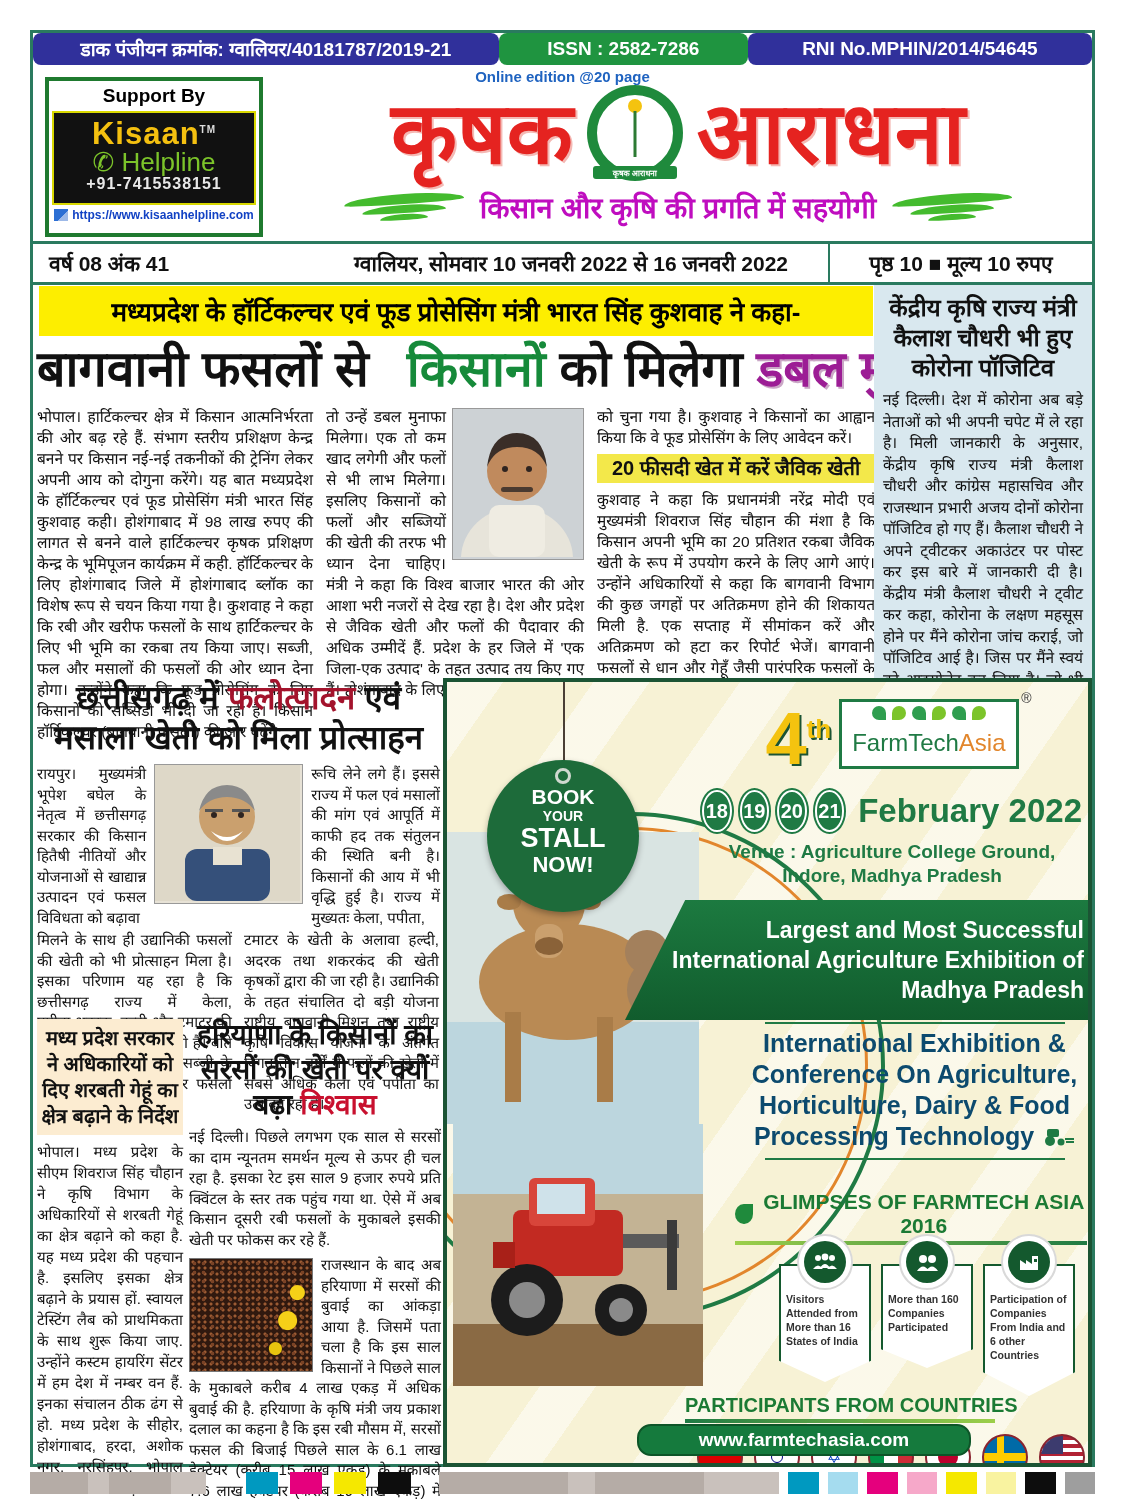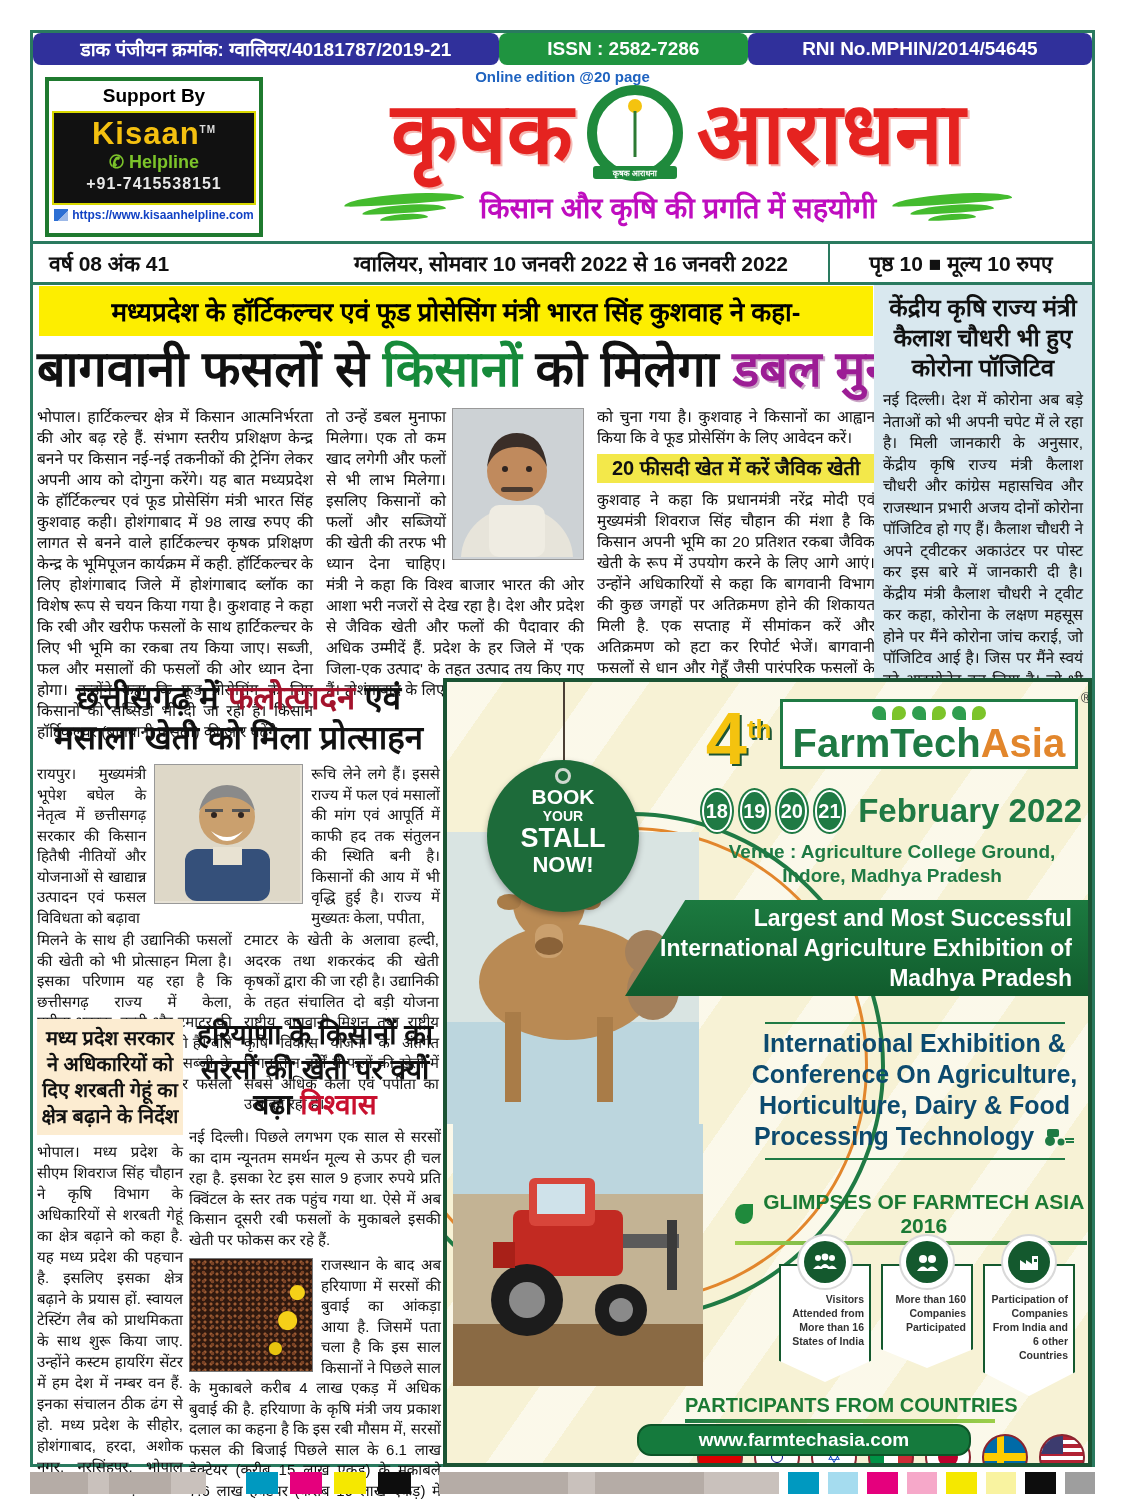--- a/index.html
+++ b/index.html
@@ -15,21 +15,21 @@
   .s-green{background:#1f9440;}
 
   
   .masthead{left:0;top:32px;width:1059px;height:176px;}
   .online{position:absolute;left:0;top:3px;width:100%;text-align:center;color:#1f63c0;font-weight:bold;font-size:15px;}
   .kbox{position:absolute;left:12px;top:12px;width:210px;height:152px;border:4px solid #1f7a2f;background:#fff;}
   .kbox .sup{height:30px;display:flex;align-items:center;justify-content:center;font-weight:bold;font-size:19px;color:#000;}
   .kinner{margin:0 3px;background:#111;border:2px solid #d8d800;height:88px;text-align:center;padding-top:2px;}
   .kname{color:#f4c010;font-weight:bold;font-size:31px;line-height:30px;letter-spacing:1px;}
   .kname sup{font-size:10px;color:#ddd;}
-  .khelp{color:#7cc42a;font-weight:bold;font-size:18px;line-height:26px;text-align:center;}
+  .khelp{color:#7cc42a;font-weight:normal;font-size:26px;line-height:26px;text-align:center;}
   .kphone{color:#e8e8e8;font-weight:bold;font-size:16px;letter-spacing:1px;}
   .kurl{display:flex;align-items:center;justify-content:center;gap:4px;color:#1242c4;font-weight:bold;font-size:12px;margin-top:3px;}
   .kurl .ic{width:14px;height:12px;background:linear-gradient(135deg,#2c6fd4 60%,#9db9e8 60%);display:inline-block;}
   .mtitle{position:absolute;left:250px;top:20px;width:790px;text-align:center;}
   .mtitle .row{display:flex;align-items:center;justify-content:center;gap:14px;}
   .bigword{color:#e52320;font-weight:bold;font-size:86px;line-height:88px;text-shadow:2px 2px 0 #f4b9b4;}
   .logo{width:96px;height:96px;position:relative;flex:0 0 auto;}
   .logo .gear{position:absolute;inset:0;border-radius:50%;background:#1f8a3c;}
   .logo .inner{position:absolute;inset:8px;border-radius:50%;background:#fff;border:2px solid #1f8a3c;}
   .logo .flower{position:absolute;left:50%;top:14px;transform:translateX(-50%);width:14px;height:14px;border-radius:50%;background:#f4c30f;}
@@ -46,21 +46,21 @@
   
   .dateline{left:0;top:208px;width:1059px;height:38px;border-top:3px solid #2a7a5f;border-bottom:3px solid #2a7a5f;display:flex;align-items:center;font-weight:bold;font-size:21px;}
   .dl-issue{width:265px;padding-left:16px;}
   .dl-date{flex:1;text-align:center;}
   .dl-page{width:262px;text-align:center;border-left:2px solid #2a7a5f;align-self:stretch;display:flex;align-items:center;justify-content:center;}
 
   
   .lead{left:4px;top:250px;width:838px;height:388px;}
   .kicker{margin:3px 2px 0 2px;background:#fdee00;color:#000;font-weight:bold;font-size:26px;text-align:center;padding:7px 0;}
   .headline{text-align:center;font-weight:bold;font-size:50px;line-height:66px;white-space:nowrap;}
-  .hl-green{color:#168a3a;}
+  .hl-green{color:#168a3a;margin-left:24px;}
   .hl-purple{color:#9c1d95;text-shadow:2px 2px 0 #caa7c6;}
   .lcols{display:flex;gap:13px;margin-top:4px;}
   .lcol{font-size:15.5px;line-height:21px;text-align:justify;}
   .c1{width:276px;}
   .c2{width:258px;}
   .c3{width:278px;}
   .mphoto{float:right;width:130px;height:150px;border:1px solid #999;margin:2px 0 4px 6px;background:#cfd3d6;}
   .subhead{background:#f3e84a;color:#111;font-weight:bold;font-size:20px;text-align:center;margin:6px 0;padding:4px 0;}
 
   
@@ -94,39 +94,39 @@
   .tag .t4{font-weight:bold;font-size:22px;line-height:26px;}
   .cowimg{position:absolute;left:0;top:150px;width:252px;height:292px;}
   .tractorimg{position:absolute;left:6px;top:442px;width:250px;height:262px;}
   .ftlogo{position:absolute;left:255px;top:10px;width:380px;display:flex;align-items:center;justify-content:center;gap:8px;}
   .four{color:#f4c30f;font-weight:bold;font-size:74px;line-height:74px;text-shadow:2px 2px 0 #1b5434;}
   .four sup{font-size:26px;color:#f4c30f;}
   .ftbox{border:3px solid #1f7a44;background:#fff;padding:4px 10px 2px 10px;position:relative;}
   .ftplants{display:flex;gap:6px;justify-content:center;height:16px;}
   .ftplants i{width:14px;height:14px;border-radius:50% 50% 0 50%;background:#2f9e4f;display:inline-block;}
   .ftplants i:nth-child(2n){background:#7cc42a;border-radius:50% 50% 50% 0;}
-  .ftname{font-weight:bold;font-size:40px;line-height:42px;white-space:nowrap;}
+  .ftname{font-weight:normal;font-size:24px;line-height:42px;white-space:nowrap;}
   .ft-g{color:#1f7a44;} .ft-o{color:#e2862c;}
   .reg{position:absolute;right:-16px;top:-12px;font-size:14px;color:#333;}
   .dates{position:absolute;left:255px;top:108px;width:380px;display:flex;align-items:center;justify-content:center;gap:8px;}
   .dnum{width:38px;height:38px;border-radius:50%;background:#1f7a44;border:2px solid #fff;box-shadow:0 0 0 2px #1f7a44;color:#fff;font-weight:bold;font-size:20px;display:flex;align-items:center;justify-content:center;}
   .monyr{color:#1f7a44;font-weight:bold;font-size:33px;margin-left:6px;white-space:nowrap;}
   .venue{position:absolute;left:265px;top:158px;width:360px;text-align:center;color:#1f7a44;font-weight:bold;font-size:19px;line-height:24px;}
-  .ribbon{position:absolute;left:178px;top:218px;width:463px;height:96px;background:linear-gradient(#1c7a40,#115c2d);clip-path:polygon(13% 0,100% 0,100% 100%,0 100%);color:#fff;font-weight:bold;font-size:23px;line-height:30px;display:flex;align-items:center;justify-content:flex-end;text-align:right;padding-right:16px;box-sizing:border-box;}
+  .ribbon{position:absolute;left:178px;top:218px;width:463px;height:120px;background:linear-gradient(#1c7a40,#115c2d);clip-path:polygon(13% 0,100% 0,100% 100%,0 100%);color:#fff;font-weight:bold;font-size:23px;line-height:30px;display:flex;align-items:center;justify-content:flex-end;text-align:right;padding-right:4px;box-sizing:border-box;}
   .conf{position:absolute;left:295px;top:336px;width:345px;text-align:center;}
   .conf hr{border:none;border-top:2px solid #1f7a44;width:300px;margin:4px auto;}
   .conf .txt{color:#0c4a6e;font-weight:bold;font-size:25px;line-height:31px;}
   .tractor-ic{display:inline-block;vertical-align:middle;}
   .glimpses{position:absolute;left:288px;top:508px;width:352px;text-align:center;}
   .glimpses .hd{color:#1b7a34;font-weight:bold;font-size:21px;display:flex;align-items:center;justify-content:center;gap:8px;}
   .leaf{width:20px;height:20px;border-radius:50% 0 50% 50%;background:#1f8a3c;display:inline-block;}
   .gl-bar{height:4px;background:linear-gradient(90deg,#9ccf4a,#1f7a44);margin-top:3px;}
   .badges{position:absolute;left:330px;top:552px;width:300px;display:flex;gap:10px;justify-content:center;}
   .badge{position:relative;width:92px;padding-top:30px;}
-  .bshape{background:#fff;border:2px solid #14592e;border-bottom:none;clip-path:polygon(0 0,100% 0,100% 82%,50% 100%,0 82%);padding:26px 5px 34px 5px;font-size:10.5px;font-weight:bold;color:#333;text-align:right;line-height:14px;min-height:90px;box-sizing:border-box;}
+  .bshape{background:#fff;border:2px solid #14592e;border-bottom:none;clip-path:polygon(0 0,100% 0,100% 82%,50% 100%,0 82%);padding:26px 5px 34px 5px;font-size:10.5px;font-weight:bold;color:#333;text-align:left;line-height:14px;min-height:90px;box-sizing:border-box;}
   .bico{position:absolute;left:50%;top:0;transform:translateX(-50%);width:52px;height:52px;border-radius:50%;background:#fff;border:2px solid #d9d9d9;display:flex;align-items:center;justify-content:center;z-index:2;}
   .bico .in{width:42px;height:42px;border-radius:50%;background:#14592e;display:flex;align-items:center;justify-content:center;color:#fff;}
   .parts{position:absolute;left:238px;top:712px;width:330px;}
   .parts .hd{color:#1b7a34;font-weight:bold;font-size:20px;white-space:nowrap;}
   .parts .bar{height:4px;background:linear-gradient(90deg,#1f7a44,#9ccf4a);margin-top:2px;width:310px;}
   .flags{position:absolute;left:248px;top:752px;width:392px;display:flex;justify-content:space-between;}
   .flag{width:50px;text-align:center;}
   .fc{width:46px;height:46px;border-radius:50%;border:2px solid #8a2430;margin:0 auto;overflow:hidden;position:relative;box-sizing:border-box;}
   .fl-de{background:linear-gradient(#1a1a1a 33%,#d00 33% 66%,#ffce00 66%);}
   .fl-in{background:linear-gradient(#ff9933 33%,#fff 33% 66%,#138808 66%);}

